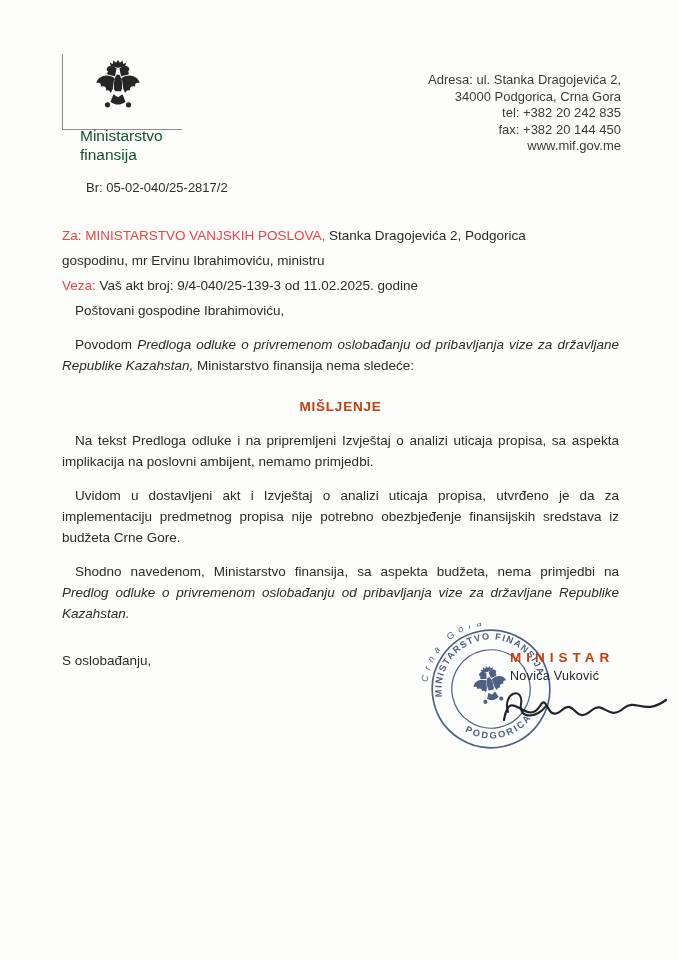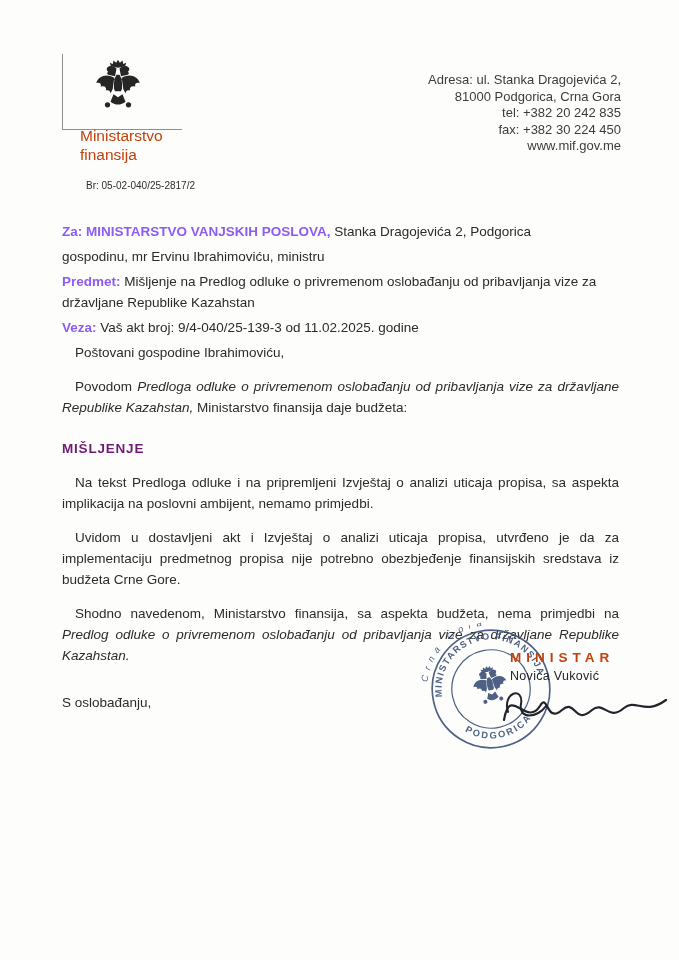--- a/index.html
+++ b/index.html
@@ -11,34 +11,34 @@
     box-shadow:0 0 6px rgba(0,0,0,.15);
   }
   
   .header { display:flex; justify-content:space-between; padding:56px 58px 0 62px; }
   .logo-block { position:relative; padding-left:18px; width:170px; }
   .logo-frame {
     position:absolute; left:0; top:-2px; width:120px; height:76px;
     border-left:1px solid #8f8f8d; border-bottom:1px solid #8f8f8d;
   }
   .crest { display:block; margin:2px 0 0 14px; }
-  .ministry-name { margin-top:12px; font-size:15.5px; line-height:19px; color:#c2410c; }
+  .ministry-name { margin-top:12px; font-size:15.5px; line-height:19px; color:#14532d; }
   .address-block { text-align:right; font-size:13px; line-height:16.5px; color:#3c3c3c; padding-top:16px; }
   
   .ref-row { display:flex; justify-content:space-between; align-items:flex-start; padding:0 58px 0 86px; margin-top:16px; }
-  .ref-number { font-size:10px; color:#2e2e2e; }
+  .ref-number { font-size:13px; color:#2e2e2e; }
   .place-date { font-size:13px; color:#2e2e2e; padding-top:12px; }
   
   .content { padding:0 60px 0 62px; font-size:13.5px; line-height:21px; color:#2b2b2b; }
   .recipient { margin-top:30px; }
   .recipient .line { margin-bottom:4px; }
-  .b { font-weight:bold; color:#8b5cf6; }
+  .b { font-weight:normal; color:#ef4444; }
   .salutation { text-indent:13px; }
   .para { margin-top:13px; text-align:justify; text-indent:13px; }
-  .opinion-title { margin-top:20px; font-weight:bold; letter-spacing:.8px; font-size:13.5px; color:#701a75; }
+  .opinion-title { margin-top:20px; text-align:center; font-weight:bold; letter-spacing:.8px; font-size:13.5px; color:#c2410c; }
   .closing { margin-top:26px; }
   
   .sig-cluster { position:absolute; left:408px; top:612px; width:260px; height:190px; }
   .stamp { position:absolute; left:16px; top:10px; transform:rotate(-12deg); opacity:.9; }
   .stamp-ring { font-size:9px; font-weight:bold; letter-spacing:1.3px; }
   .stamp-bottom { font-size:9px; font-weight:bold; letter-spacing:2px; }
   .stamp-outer { font-size:9px; letter-spacing:5px; font-style:italic; }
   .minister { position:absolute; left:102px; top:38px; z-index:3; white-space:nowrap; }
   .minister-title { font-size:13.5px; font-weight:bold; letter-spacing:5px; color:#c2410c; }
   .minister-name { font-size:12.5px; margin-top:4px; letter-spacing:.3px; color:#23252a; }
@@ -73,56 +73,52 @@
       <svg class="crest" viewBox="0 0 64 74" width="48" height="56" color="#262626">
         <use href="#crest-eagle"></use>
       </svg>
       <div class="ministry-name">
         <div>Ministarstvo</div>
         <div>finansija</div>
       </div>
     </div>
     <div class="address-block">
       <div>Adresa: ul. Stanka Dragojevića 2,</div>
-      <div>81000 Podgorica, Crna Gora</div>
+      <div>34000 Podgorica, Crna Gora</div>
       <div>tel: +382 20 242 835</div>
-      <div>fax: +382 30 224 450</div>
+      <div>fax: +382 20 144 450</div>
       <div>www.mif.gov.me</div>
     </div>
   </div>
 
   <div class="ref-row">
     <div class="ref-number">Br: 05-02-040/25-2817/2</div>
   </div>
 
   <div class="content">
 
     <div class="recipient">
       <div class="line">
         <span class="b">Za:</span>
         <span class="b">MINISTARSTVO VANJSKIH POSLOVA,</span>
         <span>Stanka Dragojevića 2, Podgorica</span>
       </div>
       <div class="line">gospodinu, mr Ervinu Ibrahimoviću, ministru</div>
       <div class="line">
-        <span class="b">Predmet:</span>
-        <span>Mišljenje na Predlog odluke o privremenom oslobađanju od pribavljanja vize za državljane Republike Kazahstan</span>
-      </div>
-      <div class="line">
         <span class="b">Veza:</span>
         <span>Vaš akt broj: 9/4-040/25-139-3 od 11.02.2025. godine</span>
       </div>
     </div>
 
     <div class="salutation">Poštovani gospodine Ibrahimoviću,</div>
 
     <p class="para">
       <span>Povodom</span>
       <i>Predloga odluke o privremenom oslobađanju od pribavljanja vize za državljane Republike Kazahstan,</i>
-      <span>Ministarstvo finansija daje budžeta:</span>
+      <span>Ministarstvo finansija nema sledeće:</span>
     </p>
 
     <div class="opinion-title">MIŠLJENJE</div>
 
     <p class="para">Na tekst Predloga odluke i na pripremljeni Izvještaj o analizi uticaja propisa, sa aspekta implikacija na poslovni ambijent, nemamo primjedbi.</p>
 
     <p class="para">Uvidom u dostavljeni akt i Izvještaj o analizi uticaja propisa, utvrđeno je da za implementaciju predmetnog propisa nije potrebno obezbjeđenje finansijskih sredstava iz budžeta Crne Gore.</p>
 
     <p class="para">
       <span>Shodno navedenom, Ministarstvo finansija, sa aspekta budžeta, nema primjedbi na</span>

